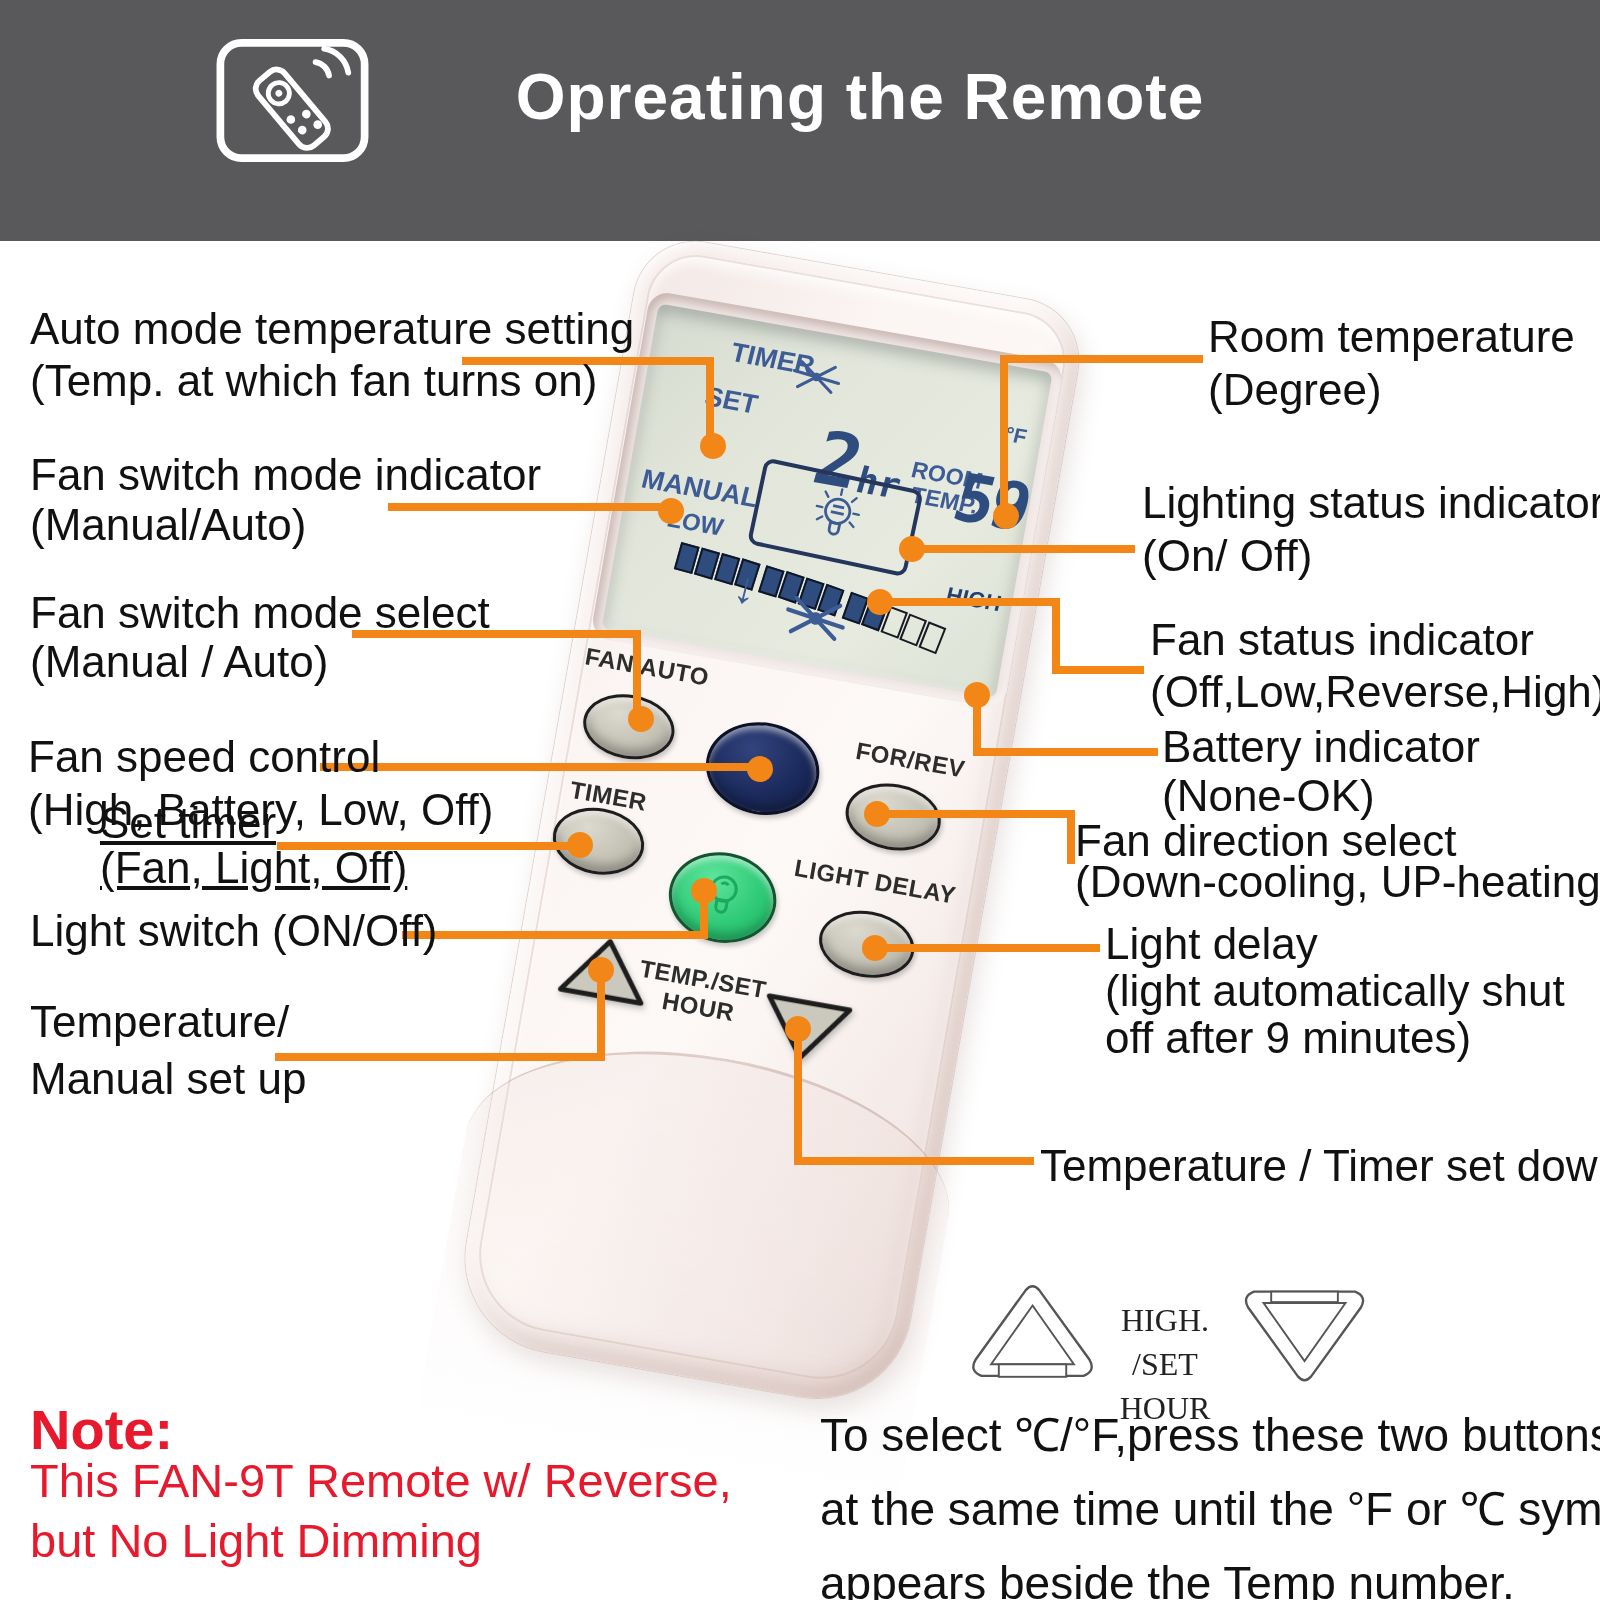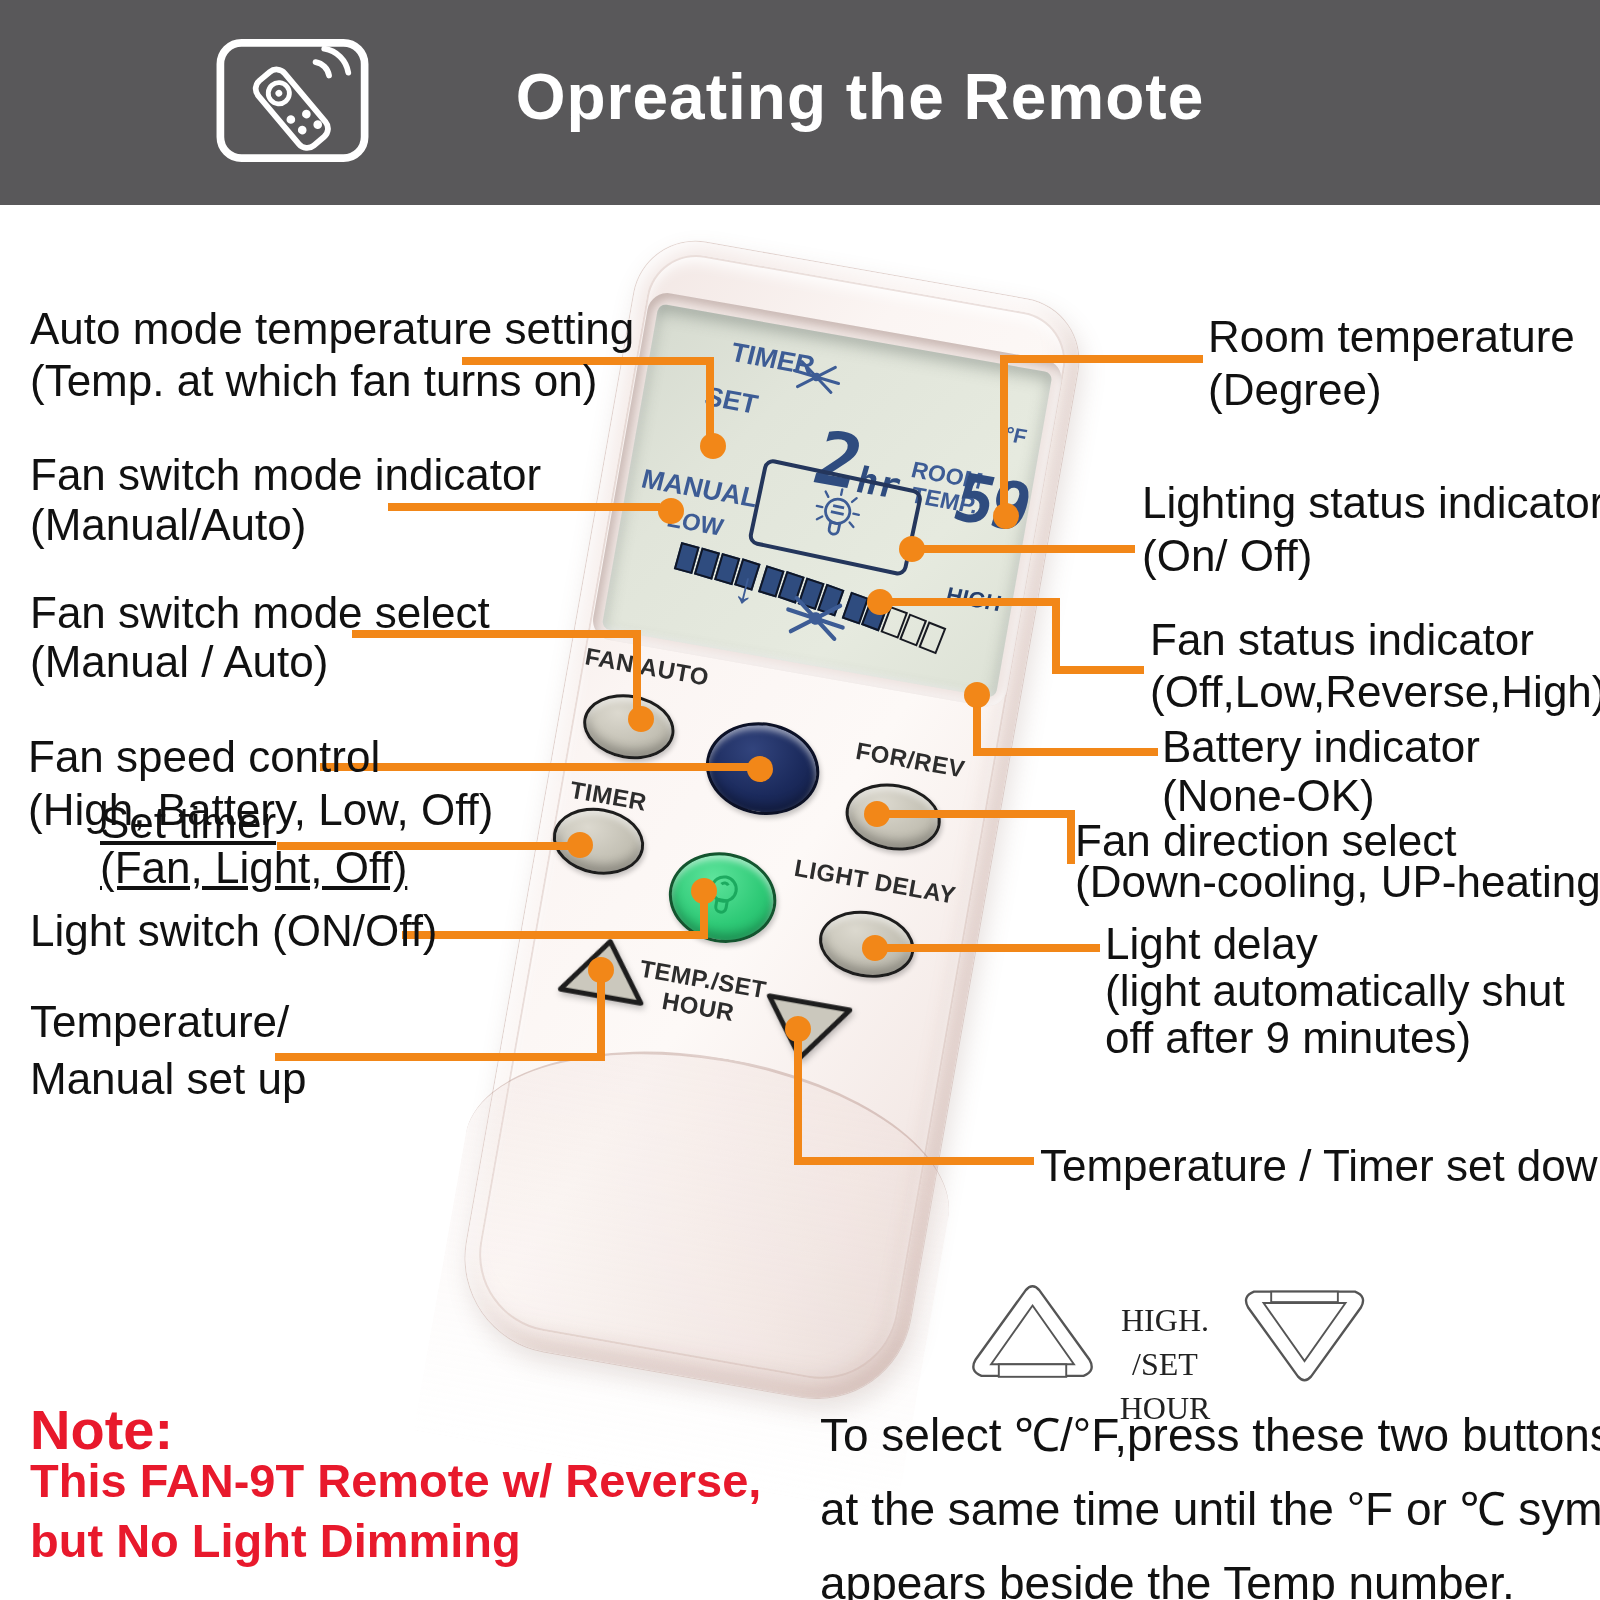--- a/index.html
+++ b/index.html
@@ -9,21 +9,21 @@
     --lcd-navy:#2F4C7F;
     --lcd-text:#3D5C95;
     --ink:#111;
   }
   *{margin:0;padding:0;box-sizing:border-box;}
   html,body{background:#fff;}
   body{font-family:"Liberation Sans", sans-serif;}
   .canvas{position:relative;width:1600px;height:1600px;background:#fff;overflow:hidden;}
 
   
-  .header{position:absolute;left:0;top:0;width:1600px;height:205px;background:var(--header-bg);}
+  .header{position:absolute;left:0;top:0;width:1600px;height:241px;background:var(--header-bg);}
   .header .hicon{position:absolute;left:215px;top:38px;}
   .header h1{position:absolute;left:480px;top:60px;width:760px;text-align:center;
     color:#fff;font-size:64px;font-weight:700;letter-spacing:1px;}
 
   
   .lbl{position:absolute;font-size:44px;line-height:52px;color:var(--ink);white-space:nowrap;}
   .lbl div{white-space:nowrap;}
 
   
   .seg{position:absolute;background:var(--accent);}
@@ -79,21 +79,21 @@
     box-shadow:inset 0 -7px 10px rgba(0,0,0,.22), inset 0 4px 6px rgba(255,255,255,.55),
       2px 3px 5px rgba(0,0,0,.22);}
   .btn.navy{background:radial-gradient(ellipse at 38% 30%, #32447d 0%, #1b2a5c 55%, #101a3e 100%);
     border-color:#0c1126;}
   .btn.green{background:radial-gradient(ellipse at 38% 30%, #5ee49c 0%, #2fca77 55%, #1aab5e 100%);
     border-color:#14542f;display:flex;align-items:center;justify-content:center;}
   .tri{position:absolute;filter:drop-shadow(2px 3px 3px rgba(0,0,0,.25));}
 
   
   .note-title{position:absolute;left:30px;top:1384px;font-size:56px;font-weight:700;color:var(--note-red);margin-top:13px;}
-  .note-line{position:absolute;left:30px;font-size:47px;font-weight:700;color:var(--note-red);white-space:nowrap;}
+  .note-line{position:absolute;left:30px;font-size:47px;font-weight:400;color:var(--note-red);white-space:nowrap;}
 
   
   .ftri{position:absolute;}
   .ftxt{position:absolute;left:1090px;top:1298px;width:150px;text-align:center;
     font-family:"Liberation Serif", serif;font-size:32px;color:#222;line-height:44px;}
   .instructions{position:absolute;left:820px;top:1398px;font-size:46px;line-height:74px;
     color:var(--ink);white-space:nowrap;}
 </style>
 </head>
 <body>

